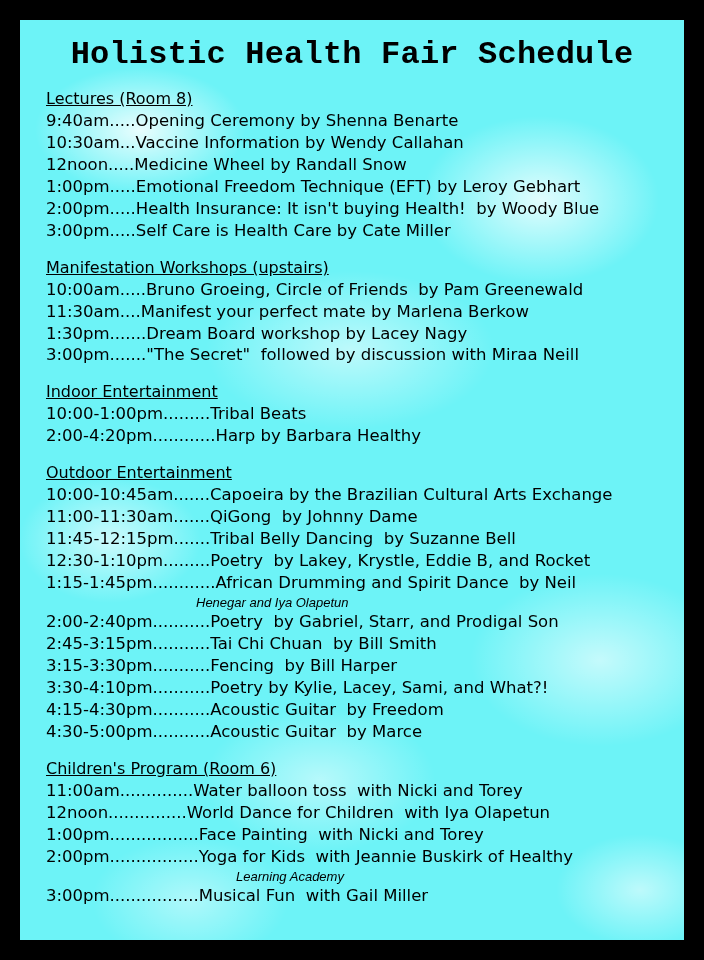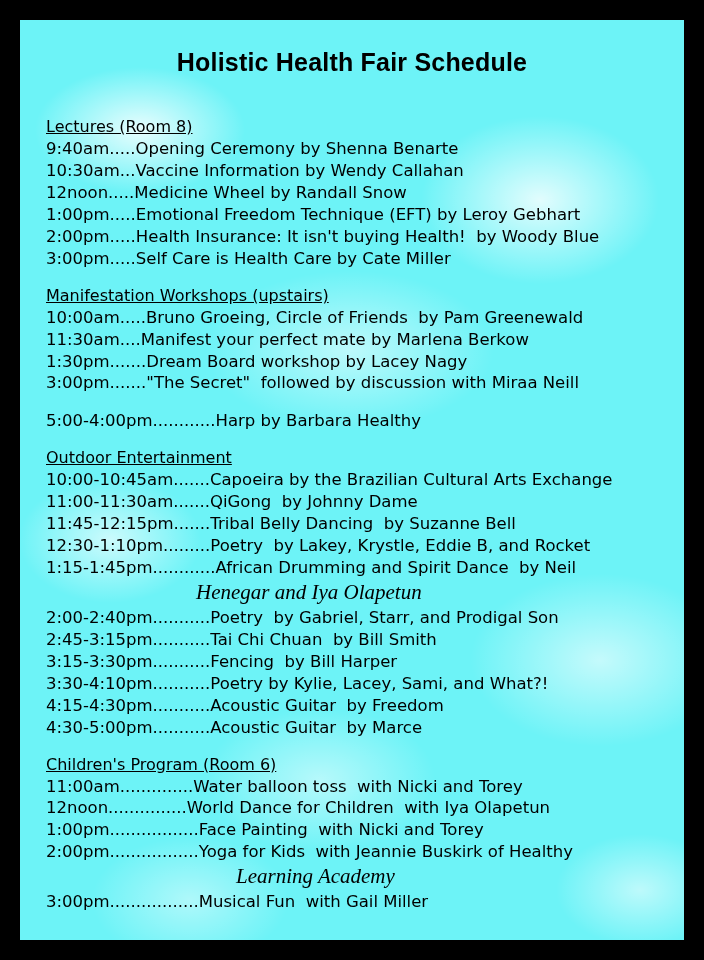--- a/index.html
+++ b/index.html
@@ -28,30 +28,30 @@
       radial-gradient(ellipse 130px 90px at 90px 520px, rgba(255,255,255,0.65) 0%, rgba(255,255,255,0.0) 70%),
       radial-gradient(ellipse 180px 120px at 580px 640px, rgba(255,255,255,0.6) 0%, rgba(255,255,255,0.0) 72%),
       radial-gradient(ellipse 160px 100px at 300px 760px, rgba(255,255,255,0.5) 0%, rgba(255,255,255,0.0) 72%),
       radial-gradient(ellipse 120px 80px at 620px 870px, rgba(255,255,255,0.55) 0%, rgba(255,255,255,0.0) 70%),
       radial-gradient(ellipse 140px 90px at 170px 880px, rgba(255,255,255,0.45) 0%, rgba(255,255,255,0.0) 70%),
       #6DF3F7;
     overflow: hidden;
   }
   .title {
     text-align: center;
-    font-family: Liberation Sans, sans-serif;
+    font-family: Liberation Mono, monospace;
     font-weight: bold;
-    font-size: 25px;
+    font-size: 32px;
     color: #000000;
-    margin-top: 28px;
+    margin-top: 16px;
     letter-spacing: 0.2px;
   }
   .content {
     padding: 0 32px 0 26px;
-    margin-top: 40px;
+    margin-top: 16px;
   }
   .section {
     margin-bottom: 16px;
   }
   .section-heading {
     font-family: "DejaVu Sans", sans-serif;
     font-size: 16px;
     color: #000000;
     text-decoration: underline;
     margin-bottom: 2px;
@@ -60,36 +60,36 @@
   .entry {
     font-size: 16.5px;
     line-height: 1.33;
     color: #000000;
     white-space: pre-wrap;
     font-family: "DejaVu Sans", sans-serif;
   }
   .entry .ital {
   }
   .cont-line {
-    font-size: 21px;
+    font-size: 13px;
     line-height: 1.33;
     color: #000000;
     font-style: italic;
     padding-left: 150px;
-    font-family: Liberation Serif, serif;
+    font-family: Liberation Sans, sans-serif;
   }
   .cont-line.indent-deep {
     padding-left: 190px;
   }
 </style>
 </head>
 <body>
 
 <div class="poster">
   <div class="title">Holistic Health Fair Schedule</div>
   <div class="content">
       <div class="section"><div class="section-heading">Lectures (Room 8)</div><div class="entry"><span>9:40am.....Opening Ceremony </span><span class="ital">by Shenna Benarte</span></div><div class="entry"><span>10:30am...Vaccine Information </span><span class="ital">by Wendy Callahan</span></div><div class="entry"><span>12noon.....Medicine Wheel </span><span class="ital">by Randall Snow</span></div><div class="entry"><span>1:00pm.....Emotional Freedom Technique (EFT) </span><span class="ital">by Leroy Gebhart</span></div><div class="entry"><span>2:00pm.....Health Insurance: It isn't buying Health!  </span><span class="ital">by Woody Blue</span></div><div class="entry"><span>3:00pm.....Self Care is Health Care </span><span class="ital">by Cate Miller</span></div></div>
       <div class="section"><div class="section-heading">Manifestation Workshops (upstairs)</div><div class="entry"><span>10:00am.....Bruno Groeing, Circle of Friends  </span><span class="ital">by Pam Greenewald</span></div><div class="entry"><span>11:30am....Manifest your perfect mate </span><span class="ital">by Marlena Berkow</span></div><div class="entry"><span>1:30pm.......Dream Board workshop </span><span class="ital">by Lacey Nagy</span></div><div class="entry"><span>3:00pm......."The Secret"  </span><span class="ital">followed by discussion with Miraa Neill</span></div></div>
-      <div class="section"><div class="entry"><span>5:00-4:00pm............Harp </span><span class="ital">by Barbara Healthy</span></div></div>
+      <div class="section"><div class="section-heading">Indoor Entertainment</div><div class="entry"><span>10:00-1:00pm.........Tribal Beats</span></div><div class="entry"><span>2:00-4:20pm............Harp </span><span class="ital">by Barbara Healthy</span></div></div>
       <div class="section"><div class="section-heading">Outdoor Entertainment</div><div class="entry"><span>10:00-10:45am.......Capoeira </span><span class="ital">by the Brazilian Cultural Arts Exchange</span></div><div class="entry"><span>11:00-11:30am.......QiGong  </span><span class="ital">by Johnny Dame</span></div><div class="entry"><span>11:45-12:15pm.......Tribal Belly Dancing  </span><span class="ital">by Suzanne Bell</span></div><div class="entry"><span>12:30-1:10pm.........Poetry  </span><span class="ital">by Lakey, Krystle, Eddie B, and Rocket</span></div><div class="entry"><span>1:15-1:45pm............African Drumming and Spirit Dance  </span><span class="ital">by Neil</span></div><div class="cont-line">Henegar and Iya Olapetun</div><div class="entry"><span>2:00-2:40pm...........Poetry  </span><span class="ital">by Gabriel, Starr, and Prodigal Son</span></div><div class="entry"><span>2:45-3:15pm...........Tai Chi Chuan  </span><span class="ital">by Bill Smith</span></div><div class="entry"><span>3:15-3:30pm...........Fencing  </span><span class="ital">by Bill Harper</span></div><div class="entry"><span>3:30-4:10pm...........Poetry </span><span class="ital">by Kylie, Lacey, Sami, and What?!</span></div><div class="entry"><span>4:15-4:30pm...........Acoustic Guitar  </span><span class="ital">by Freedom</span></div><div class="entry"><span>4:30-5:00pm...........Acoustic Guitar  </span><span class="ital">by Marce</span></div></div>
       <div class="section"><div class="section-heading">Children's Program (Room 6)</div><div class="entry"><span>11:00am..............Water balloon toss  </span><span class="ital">with Nicki and Torey</span></div><div class="entry"><span>12noon...............World Dance for Children  </span><span class="ital">with Iya Olapetun</span></div><div class="entry"><span>1:00pm.................Face Painting  </span><span class="ital">with Nicki and Torey</span></div><div class="entry"><span>2:00pm.................Yoga for Kids  </span><span class="ital">with Jeannie Buskirk of Healthy</span></div><div class="cont-line indent-deep">Learning Academy</div><div class="entry"><span>3:00pm.................Musical Fun  </span><span class="ital">with Gail Miller</span></div></div>
     </div>
 </div>
 
 </body></html>

